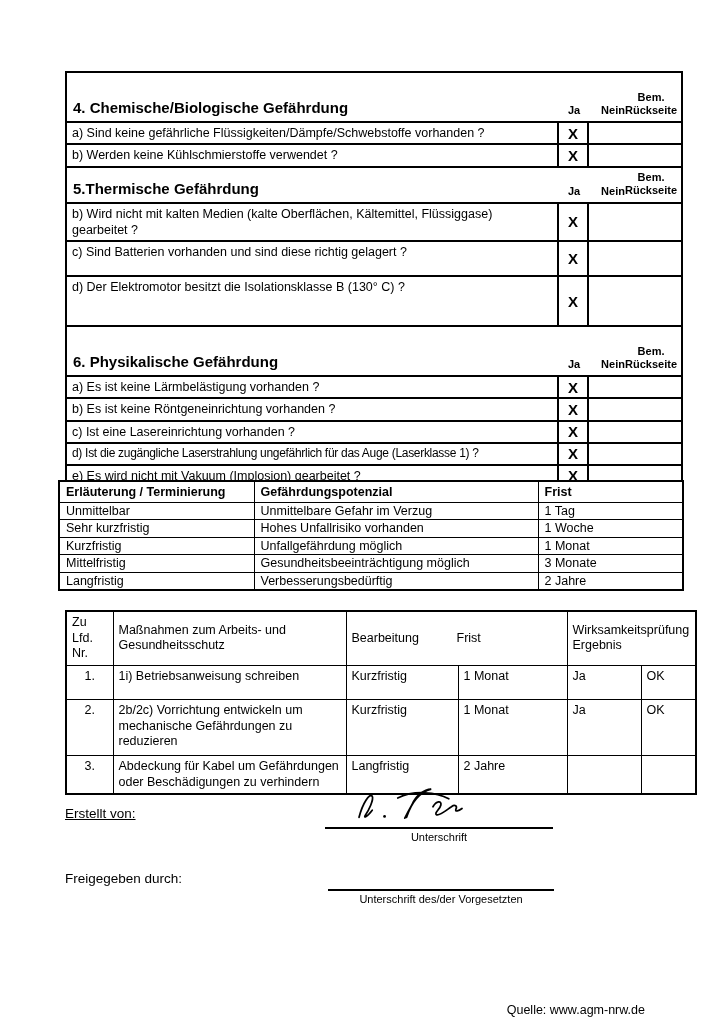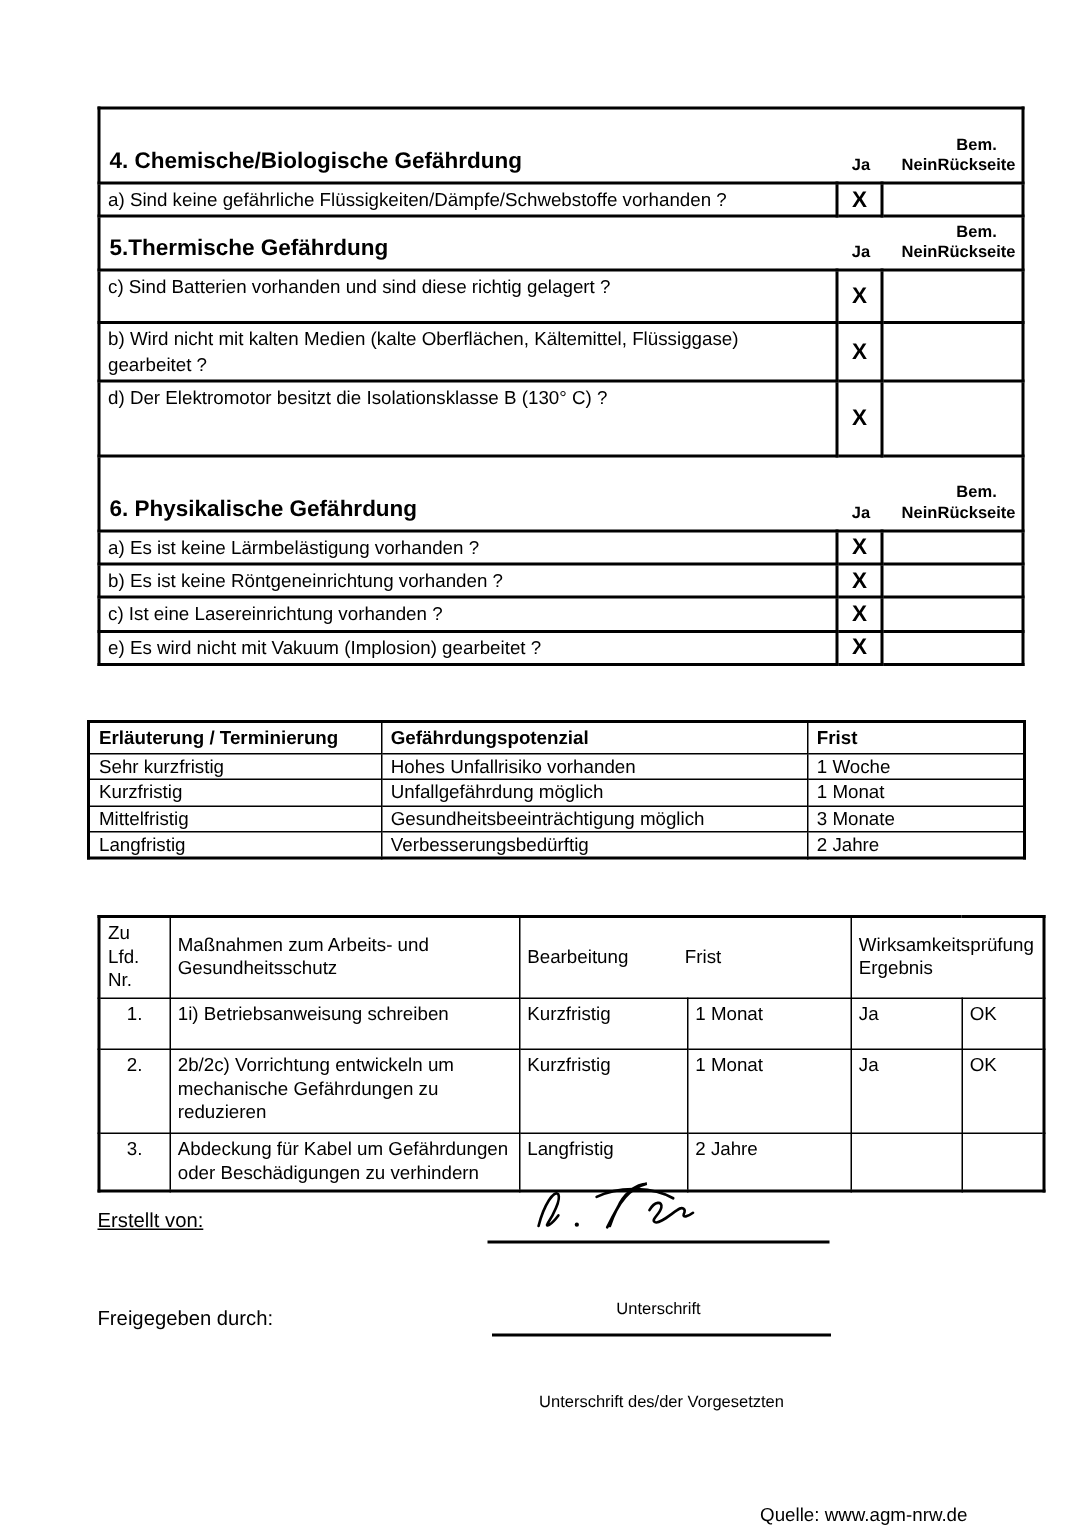--- a/index.html
+++ b/index.html
@@ -38,21 +38,21 @@
   .measures td.hdc{vertical-align:middle;}
   .measures .pre{white-space:pre-line;}
   .measures .num{text-align:center;}
   .measures tr.mh{height:43px;} .measures tr.m1{height:34px;} .measures tr.m2{height:56px;} .measures tr.m3{height:39px;}
   .split{display:flex;}
   .split span{flex:1 1 50%;}
 
   
   .lbl{position:absolute;font-size:13.5px;}
   .sigline{position:absolute;height:2px;background:#000;}
-  .sigcap{position:absolute;font-size:11px;text-align:center;margin-top:36px;}
+  .sigcap{position:absolute;font-size:11px;text-align:center;}
   .sig-svg{position:absolute;left:352px;top:782px;}
   .footer{position:absolute;top:955px;right:78px;font-size:12.5px;margin-top:48px;}
 </style>
 </head>
 <body>
 
 <div class="page">
 
   <table class="checklist">
     <colgroup>
@@ -69,38 +69,43 @@
         <span class="col-nein">Nein</span>
         <span class="col-bem">Bem.
 Rückseite</span>
       </td>
     </tr>
     <tr class="h21">
       <td class="q one">a) Sind keine gefährliche Flüssigkeiten/Dämpfe/Schwebstoffe vorhanden ?</td>
       <td class="xcell">X</td>
       <td></td>
     </tr>
+    <tr class="h21">
+      <td class="q one">b) Werden keine Kühlschmierstoffe verwendet ?</td>
+      <td class="xcell">X</td>
+      <td></td>
+    </tr>
 
     <tr class="h36">
       <td colspan="3" class="sec-cell">
         <span class="sec-title">5.Thermische Gefährdung</span>
         <span class="col-ja">Ja</span>
         <span class="col-nein">Nein</span>
         <span class="col-bem">Bem.
 Rückseite</span>
       </td>
     </tr>
     <tr class="h35">
-      <td class="q one">c) Sind Batterien vorhanden und sind diese richtig gelagert ?</td>
-      <td class="xcell">X</td>
-      <td></td>
-    </tr>
-    <tr class="h35">
       <td class="q pre">b) Wird nicht mit kalten Medien (kalte Oberflächen, Kältemittel, Flüssiggase)
 gearbeitet ?</td>
+      <td class="xcell">X</td>
+      <td></td>
+    </tr>
+    <tr class="h35">
+      <td class="q one">c) Sind Batterien vorhanden und sind diese richtig gelagert ?</td>
       <td class="xcell">X</td>
       <td></td>
     </tr>
     <tr class="h34">
       <td class="q one">d) Der Elektromotor besitzt die Isolationsklasse B (130° C) ?</td>
       <td class="xcell">X</td>
       <td></td>
     </tr>
 
     <tr class="h34">
@@ -117,20 +122,25 @@
       <td class="xcell">X</td>
       <td></td>
     </tr>
     <tr class="h22">
       <td class="q one">b) Es ist keine Röntgeneinrichtung vorhanden ?</td>
       <td class="xcell">X</td>
       <td></td>
     </tr>
     <tr class="h22">
       <td class="q one">c) Ist eine Lasereinrichtung vorhanden ?</td>
+      <td class="xcell">X</td>
+      <td></td>
+    </tr>
+    <tr class="h22">
+      <td class="q one tight">d) Ist die zugängliche Laserstrahlung ungefährlich für das Auge (Laserklasse 1) ?</td>
       <td class="xcell">X</td>
       <td></td>
     </tr>
     <tr class="h22">
       <td class="q one">e) Es wird nicht mit Vakuum (Implosion) gearbeitet ?</td>
       <td class="xcell">X</td>
       <td></td>
     </tr>
   </tbody>
     </table>
@@ -139,20 +149,25 @@
     <colgroup>
         <col style="width:195px">
         <col style="width:284px">
         <col style="width:145px">
       </colgroup>
     <tbody>
         <tr class="lh">
       <td class="hd">Erläuterung / Terminierung</td>
       <td class="hd">Gefährdungspotenzial</td>
       <td class="hd">Frist</td>
+    </tr>
+    <tr class="lr">
+      <td>Unmittelbar</td>
+      <td>Unmittelbare Gefahr im Verzug</td>
+      <td>1 Tag</td>
     </tr>
     <tr class="lr">
       <td>Sehr kurzfristig</td>
       <td>Hohes Unfallrisiko vorhanden</td>
       <td>1 Woche</td>
     </tr>
     <tr class="lr">
       <td>Kurzfristig</td>
       <td>Unfallgefährdung möglich</td>
       <td>1 Monat</td>

